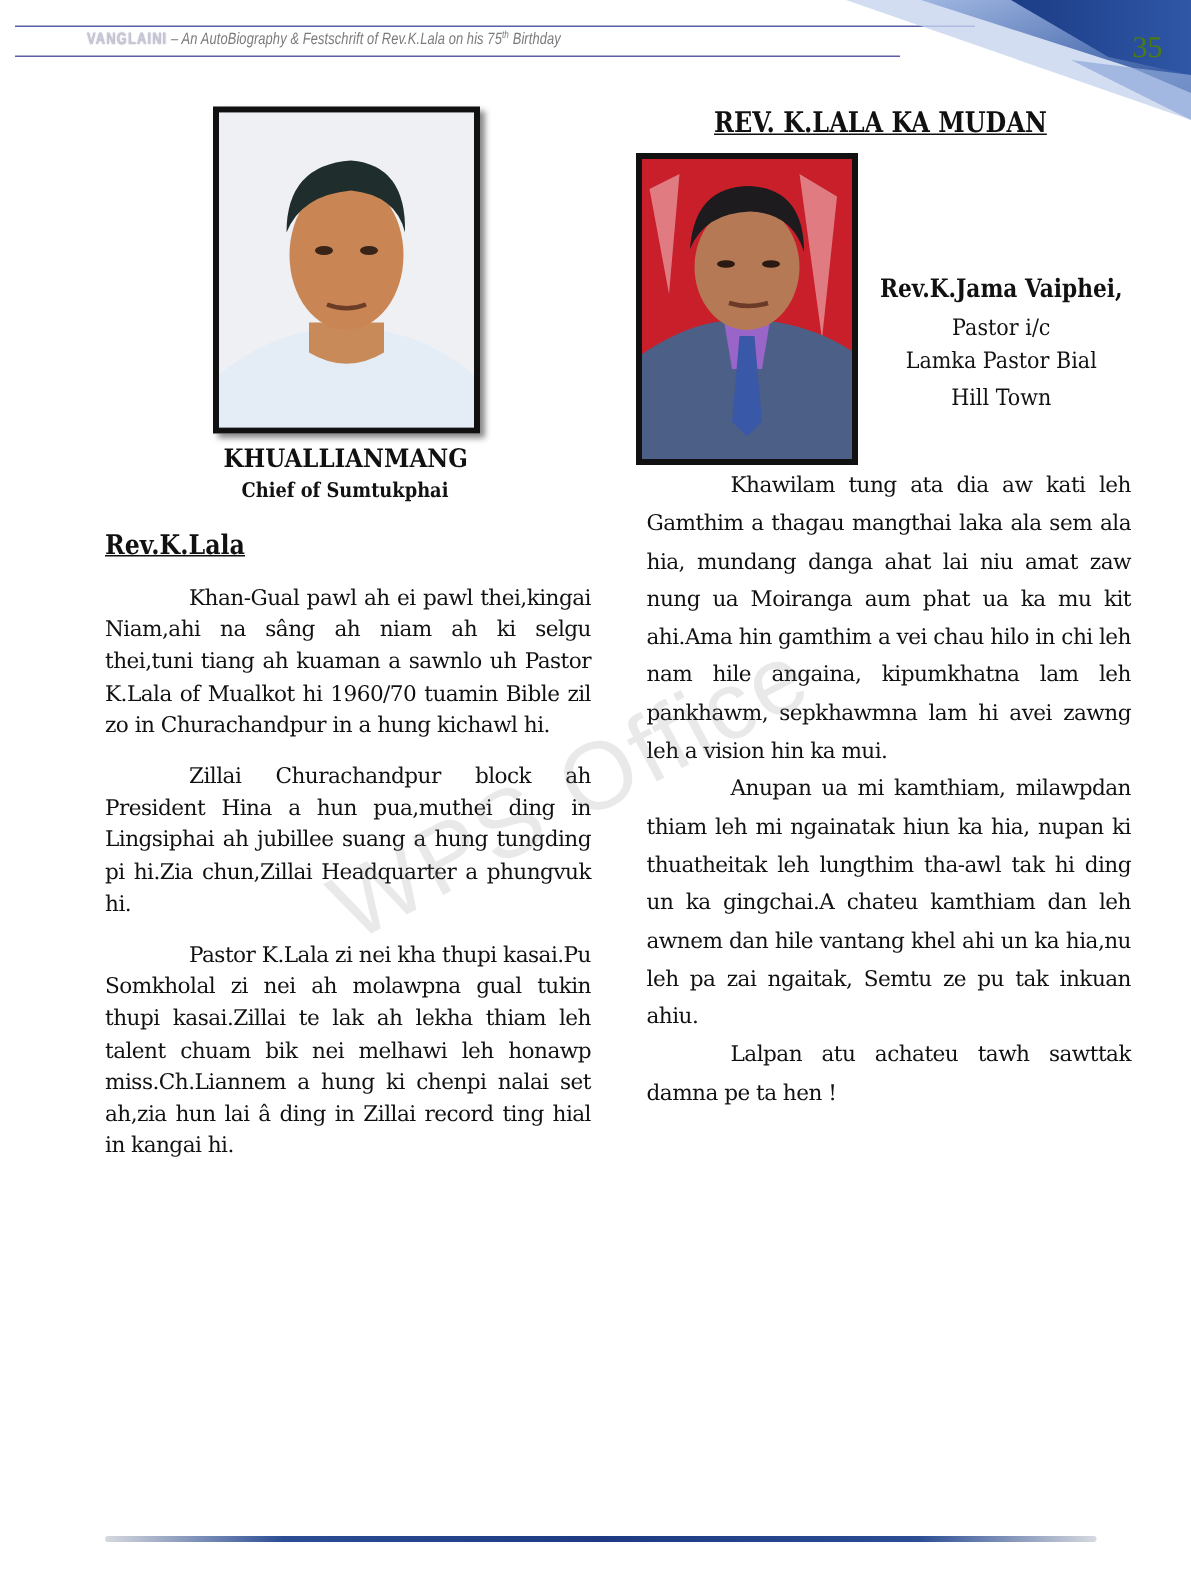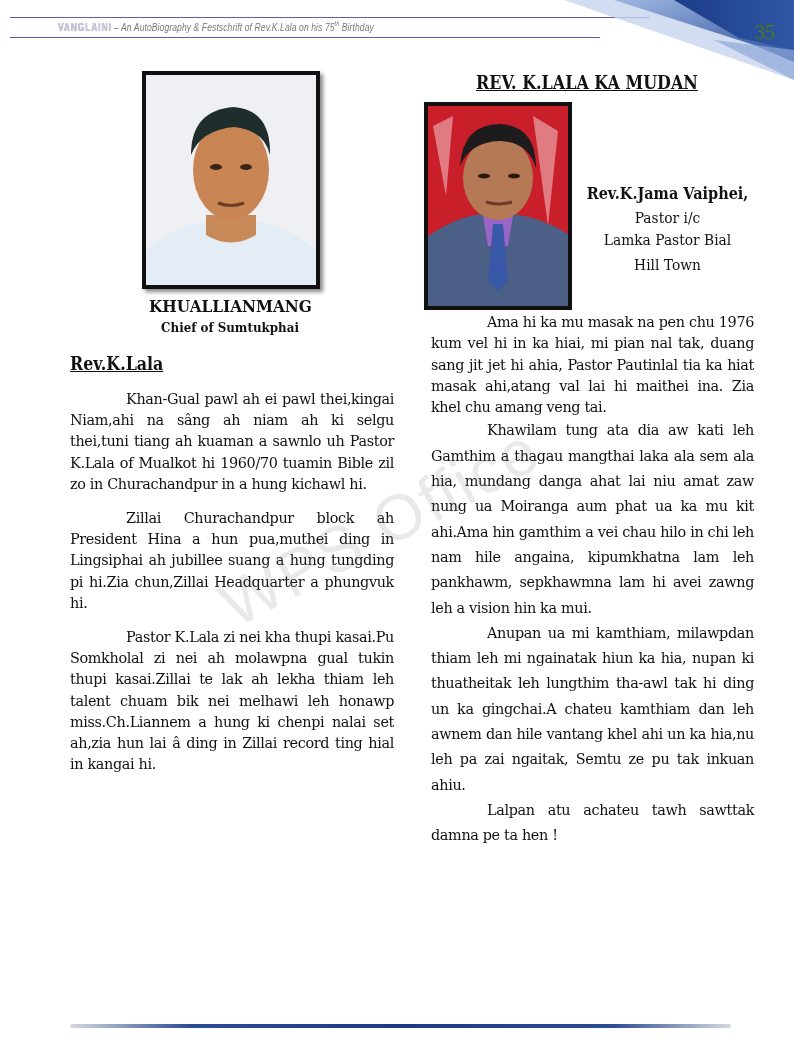--- a/index.html
+++ b/index.html
@@ -124,21 +124,20 @@
 <div class="author-line" style="top:256px">Hill Town</div>
 
 <div class="section-title">Rev.K.Lala</div>
 <div class="col col-left">
   <p>Khan-Gual pawl ah ei pawl thei,kingai Niam,ahi na sâng ah niam ah ki selgu thei,tuni tiang ah kuaman a sawnlo uh Pastor K.Lala of Mualkot hi 1960/70 tuamin Bible zil zo in Churachandpur in a hung kichawl hi.</p>
   <p>Zillai Churachandpur block ah President Hina a hun pua,muthei ding in Lingsiphai ah jubillee suang a hung tungding pi hi.Zia chun,Zillai Headquarter a phungvuk hi.</p>
   <p>Pastor K.Lala zi nei kha thupi kasai.Pu Somkholal zi nei ah molawpna gual tukin thupi kasai.Zillai te lak ah lekha thiam leh talent chuam bik nei melhawi leh honawp miss.Ch.Liannem a hung ki chenpi nalai set ah,zia hun lai â ding in Zillai record ting hial in kangai hi.</p>
 </div>
 
 <div class="col col-right">
-  <p>Ama hi ka mu masak na pen chu 1976 kum vel hi in ka hiai, mi pian nal tak, duang sang jit jet hi ahia, Pastor Pautinlal tia ka hiat masak ahi,atang val lai hi maithei ina. Zia khel chu amang veng tai.</p>
   <p class="loose">Khawilam tung ata dia aw kati leh Gamthim a thagau mangthai laka ala sem ala hia, mundang danga ahat lai niu amat zaw nung ua Moiranga aum phat ua ka mu kit ahi.Ama hin gamthim a vei chau hilo in chi leh nam hile angaina, kipumkhatna lam leh pankhawm, sepkhawmna lam hi avei zawng leh a vision hin ka mui.</p>
   <p class="loose">Anupan ua mi kamthiam, milawpdan thiam leh mi ngainatak hiun ka hia, nupan ki thuatheitak leh lungthim tha-awl tak hi ding un ka gingchai.A chateu kamthiam dan leh awnem dan hile vantang khel ahi un ka hia,nu leh pa zai ngaitak, Semtu ze pu tak inkuan ahiu.</p>
   <p class="loose">Lalpan atu achateu tawh sawttak damna pe ta hen !</p>
 </div>
 
 <div class="watermark">WPS Office</div>
 
 <div class="footer-rule"></div>
 
 </body></html>

